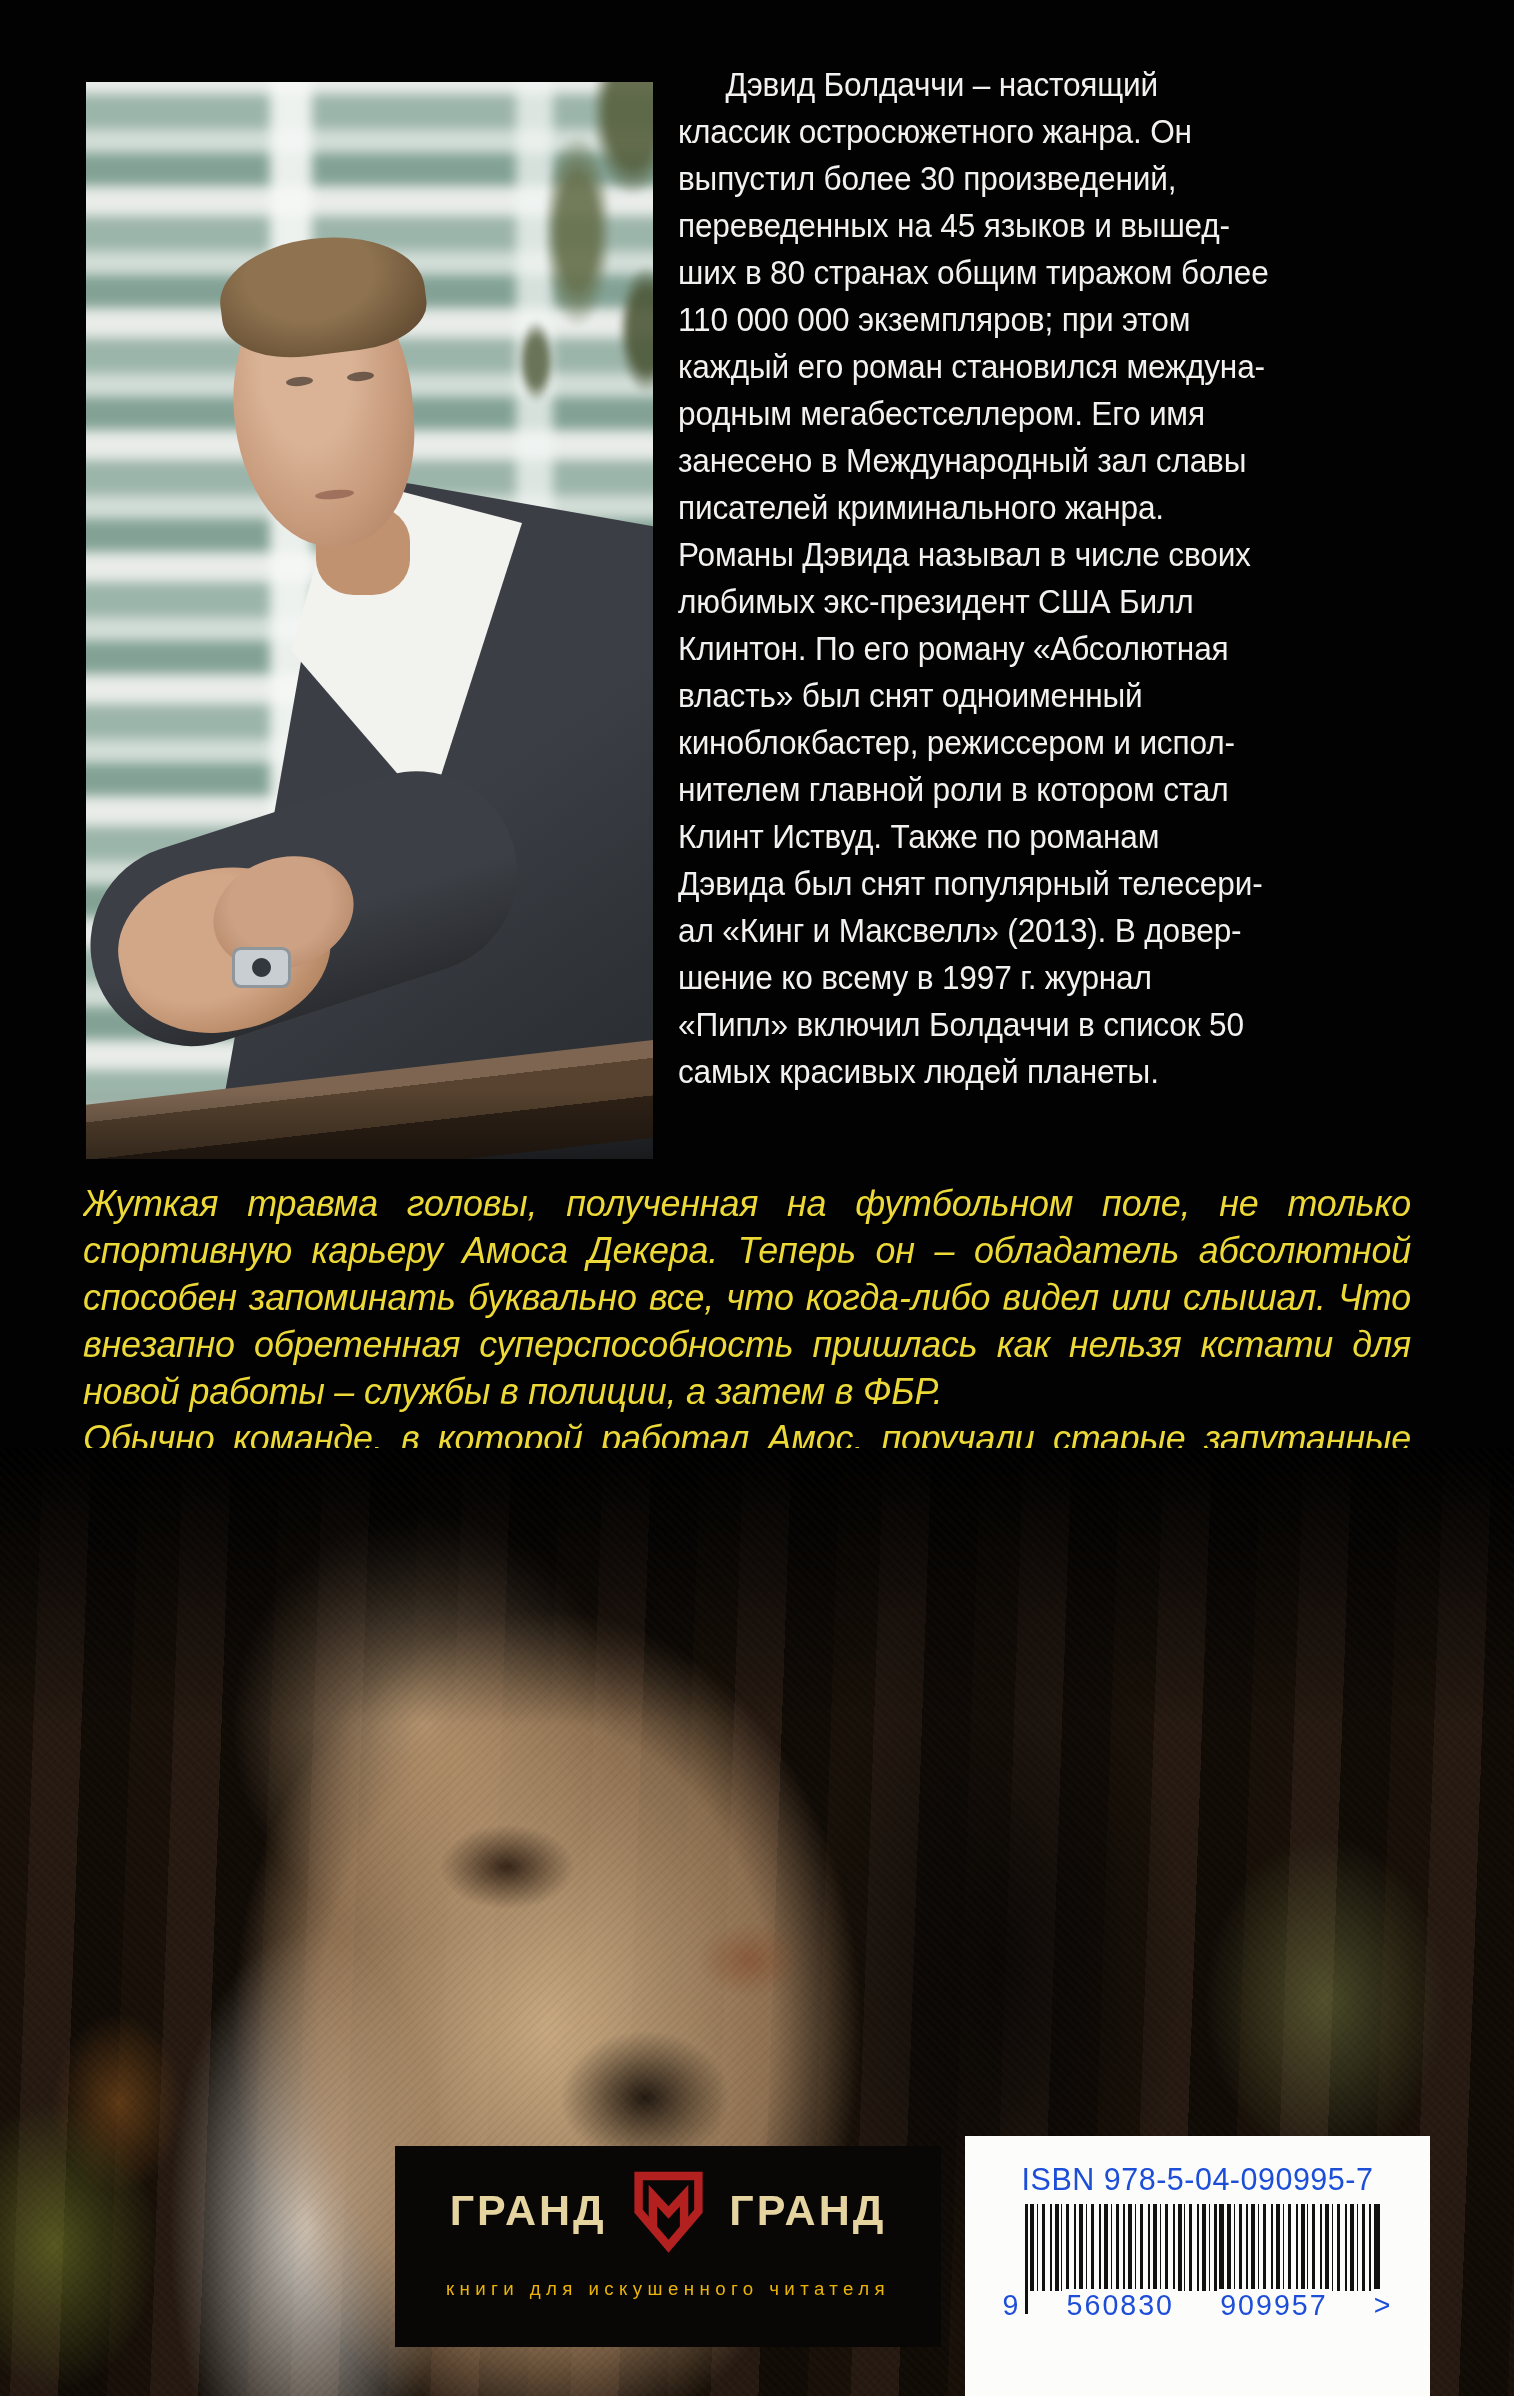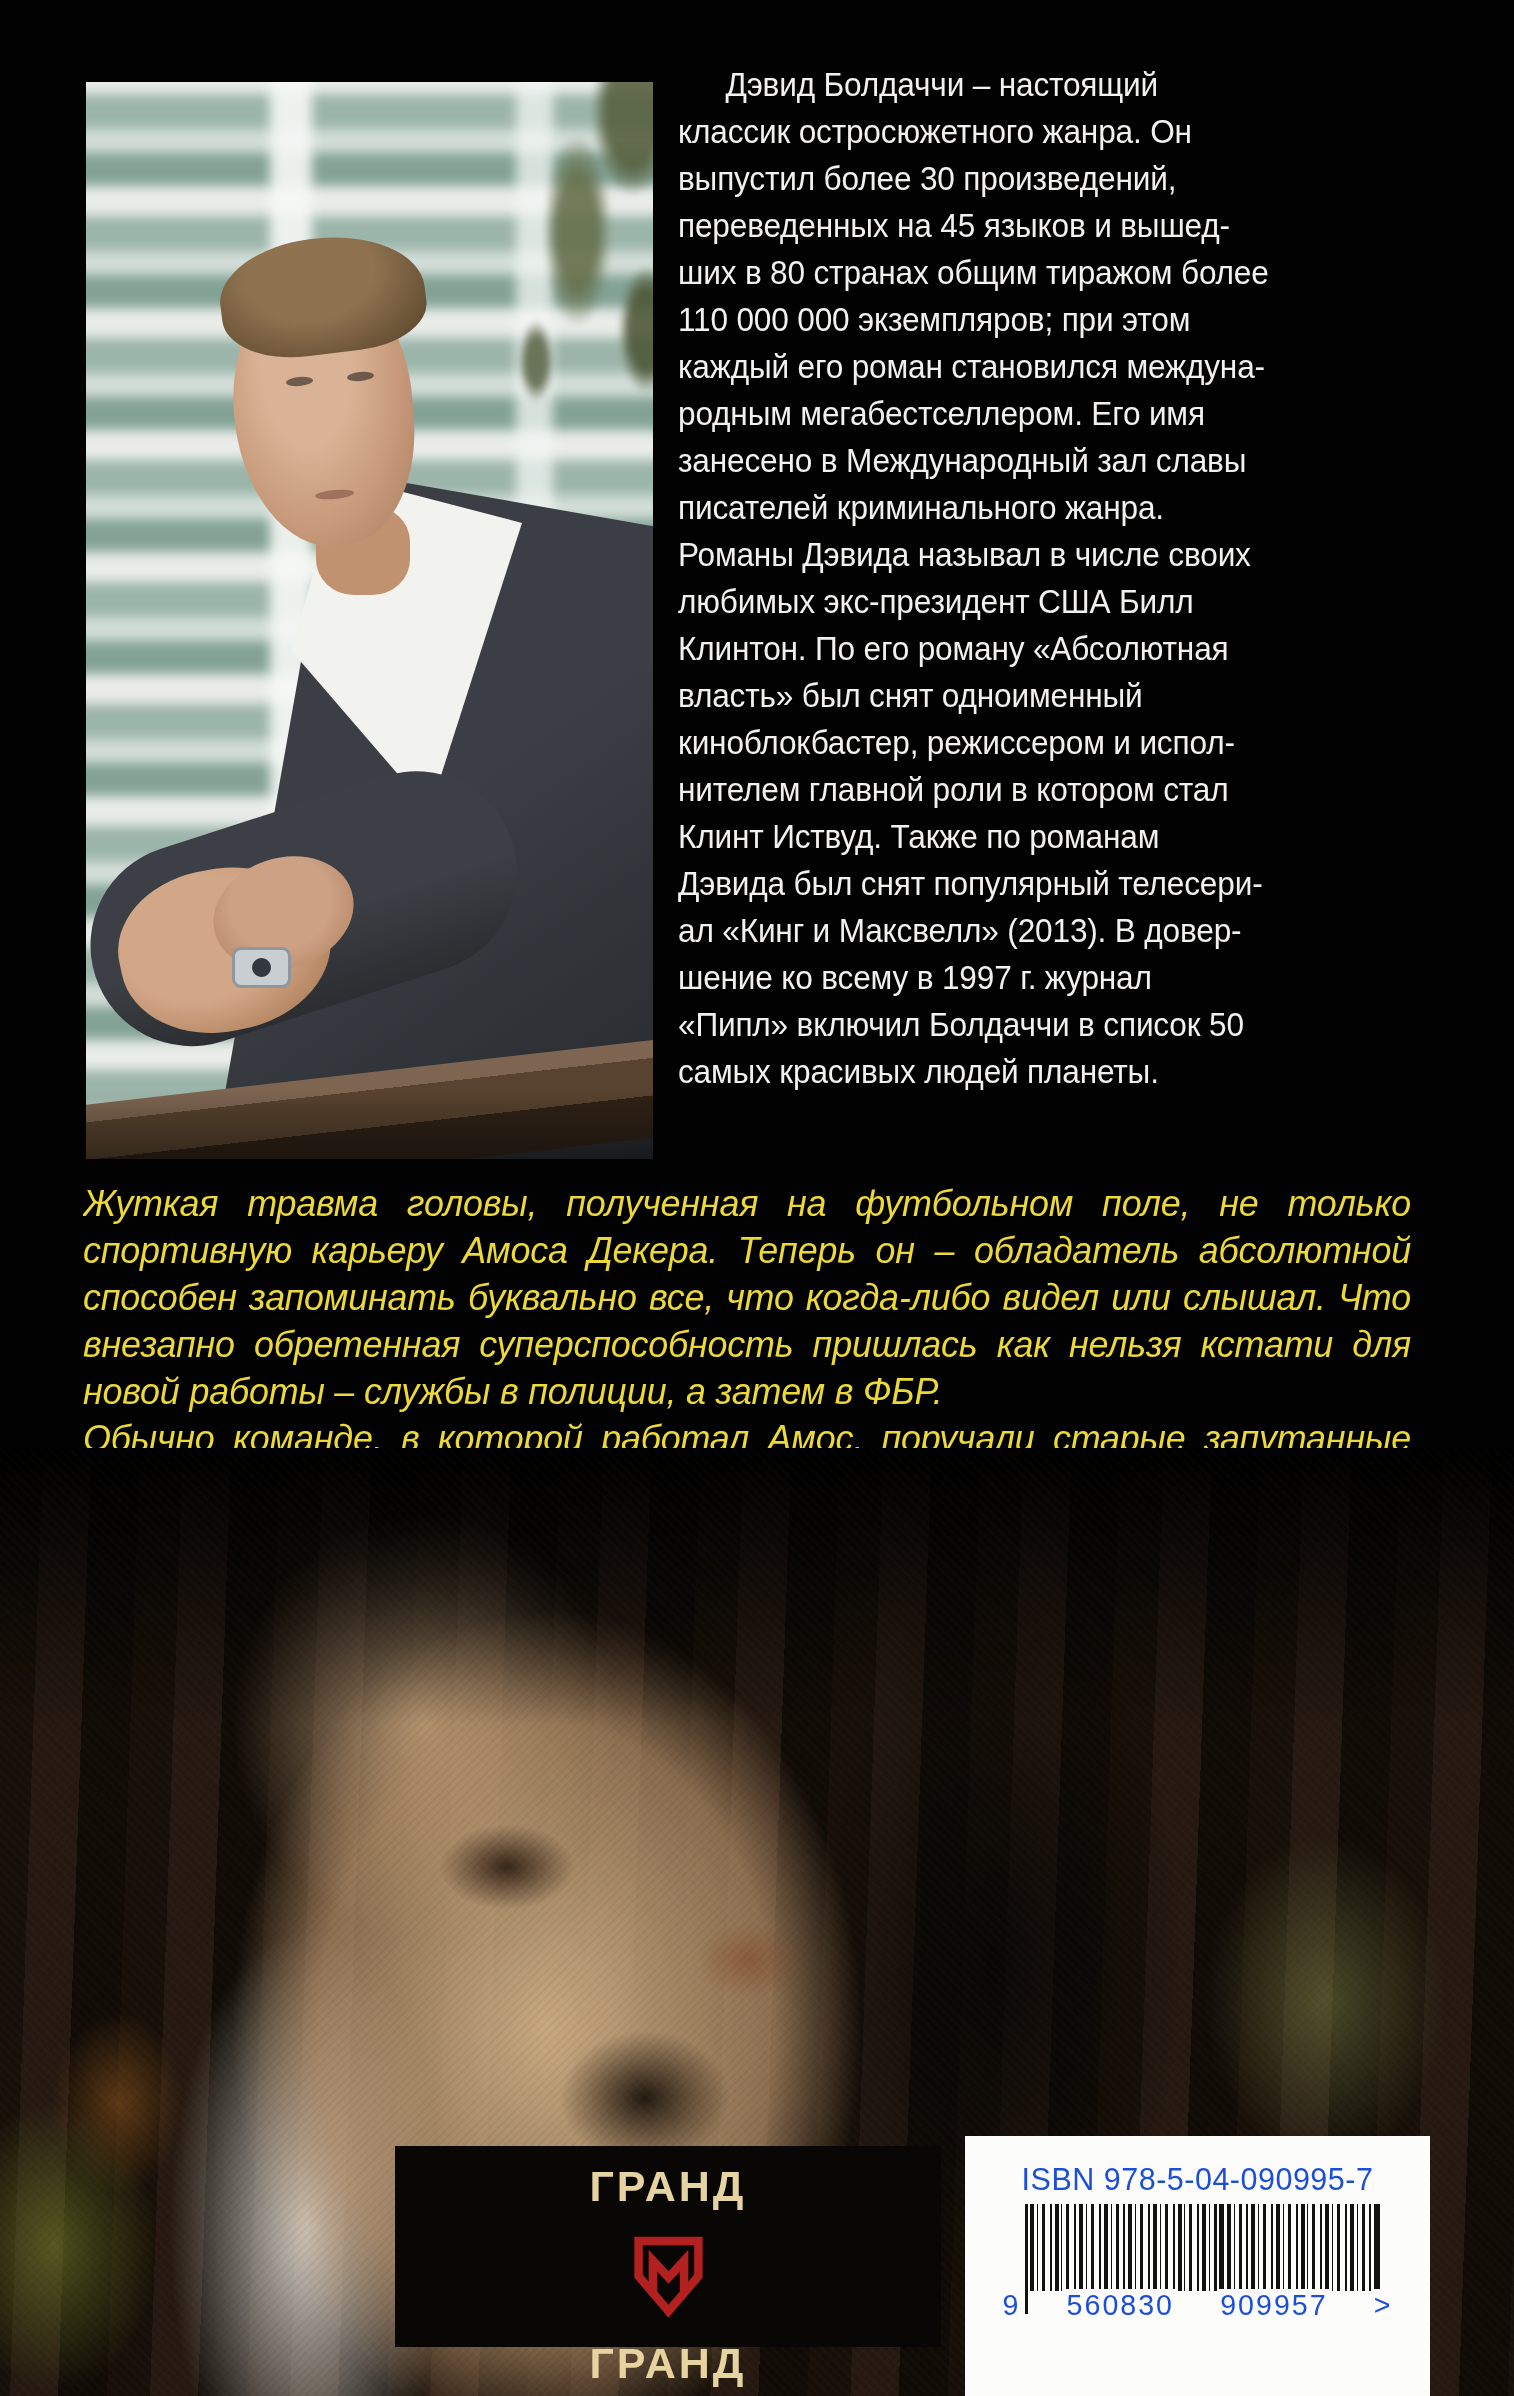--- a/index.html
+++ b/index.html
@@ -81,21 +81,21 @@
       repeating-linear-gradient(92deg,#181008 0 43px,#251911 43px 91px,#110b06 91px 140px),
       #140e09;}
   .mural::after{content:"";position:absolute;inset:0;opacity:.5;
       background:
         repeating-linear-gradient(45deg,rgba(255,255,255,.028) 0 3px,rgba(0,0,0,0) 3px 6.9px),
         repeating-linear-gradient(135deg,rgba(0,0,0,.09) 0 2px,rgba(0,0,0,0) 2px 5.9px);}
 
   
   .brand{position:absolute;left:395px;top:2146px;width:546px;height:201px;background:#080706;
       display:flex;flex-direction:column;align-items:center;}
-  .brand-row{display:flex;align-items:center;justify-content:flex-end;gap:15.8px;margin-top:15.8px;flex-direction:column;}
+  .brand-row{display:flex;align-items:center;justify-content:flex-end;gap:15.8px;margin-top:15.8px;}
   .brand-word{color:#e6d4a0;font-weight:bold;font-size:43px;letter-spacing:3px;}
   .brand-shield{width:91px;height:97px;flex:0 0 auto;}
   .brand-tagline{color:#eab308;font-size:18.7px;letter-spacing:5.4px;margin-top:19.7px;white-space:nowrap;}
 
   
   .isbnbox{position:absolute;left:965px;top:2136px;width:465px;height:270px;background:#fcfcfb;color:#1d4ed8;}
   .isbn-label{margin-top:25.6px;text-align:center;font-size:30.5px;letter-spacing:0.5px;}
   .barcode{position:relative;margin:7.9px auto 0;width:396px;height:122px;}
   .bars{position:absolute;left:25.6px;right:15.8px;top:0;height:87px;
       background:repeating-linear-gradient(90deg,#111 0 2px,#fcfcfb 2px 4.9px,#111 4.9px 8.9px,#fcfcfb 8.9px 11.8px,

